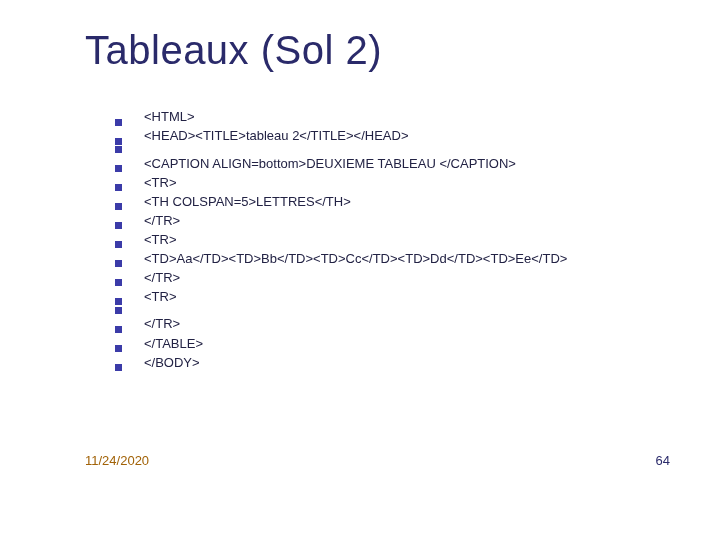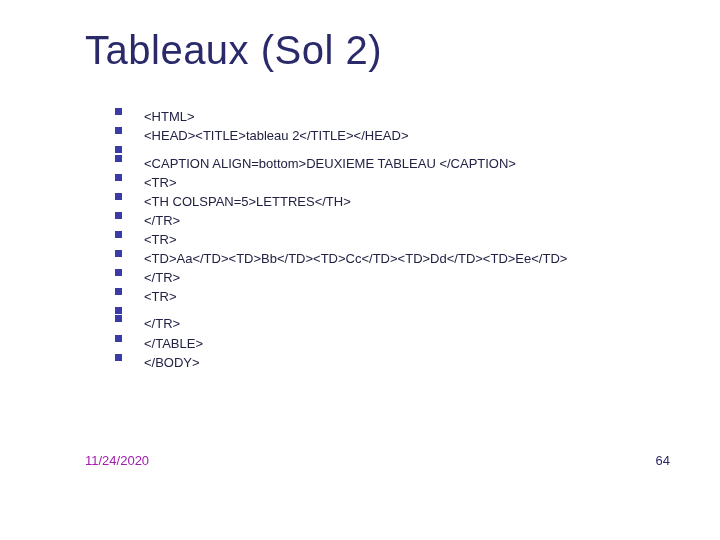--- a/index.html
+++ b/index.html
@@ -27,42 +27,42 @@
     letter-spacing: 0.5px;
   }
   .content {
     position: absolute;
     left: 115px;
     top: 108px;
     width: 580px;
   }
   .row {
     display: flex;
-    align-items: flex-start;
+    align-items: flex-end;
     margin-bottom: 1.5px;
     line-height: 1.35;
   }
   .bullet {
     width: 7px;
     height: 7px;
     background: #3b3ba8;
     margin-right: 22px;
     flex: 0 0 7px;
   }
   .code-line {
     font-size: 13px;
     color: #222244;
     white-space: nowrap;
   }
   .footer-date {
     position: absolute;
     left: 85px;
     bottom: 28px;
     font-size: 13px;
-    color: #a21caf;
+    color: #a16207;
     margin-top: 12px;
   }
   .footer-page {
     position: absolute;
     right: 50px;
     bottom: 28px;
     font-size: 13px;
     color: #2a2a6a;
   }
 </style>

